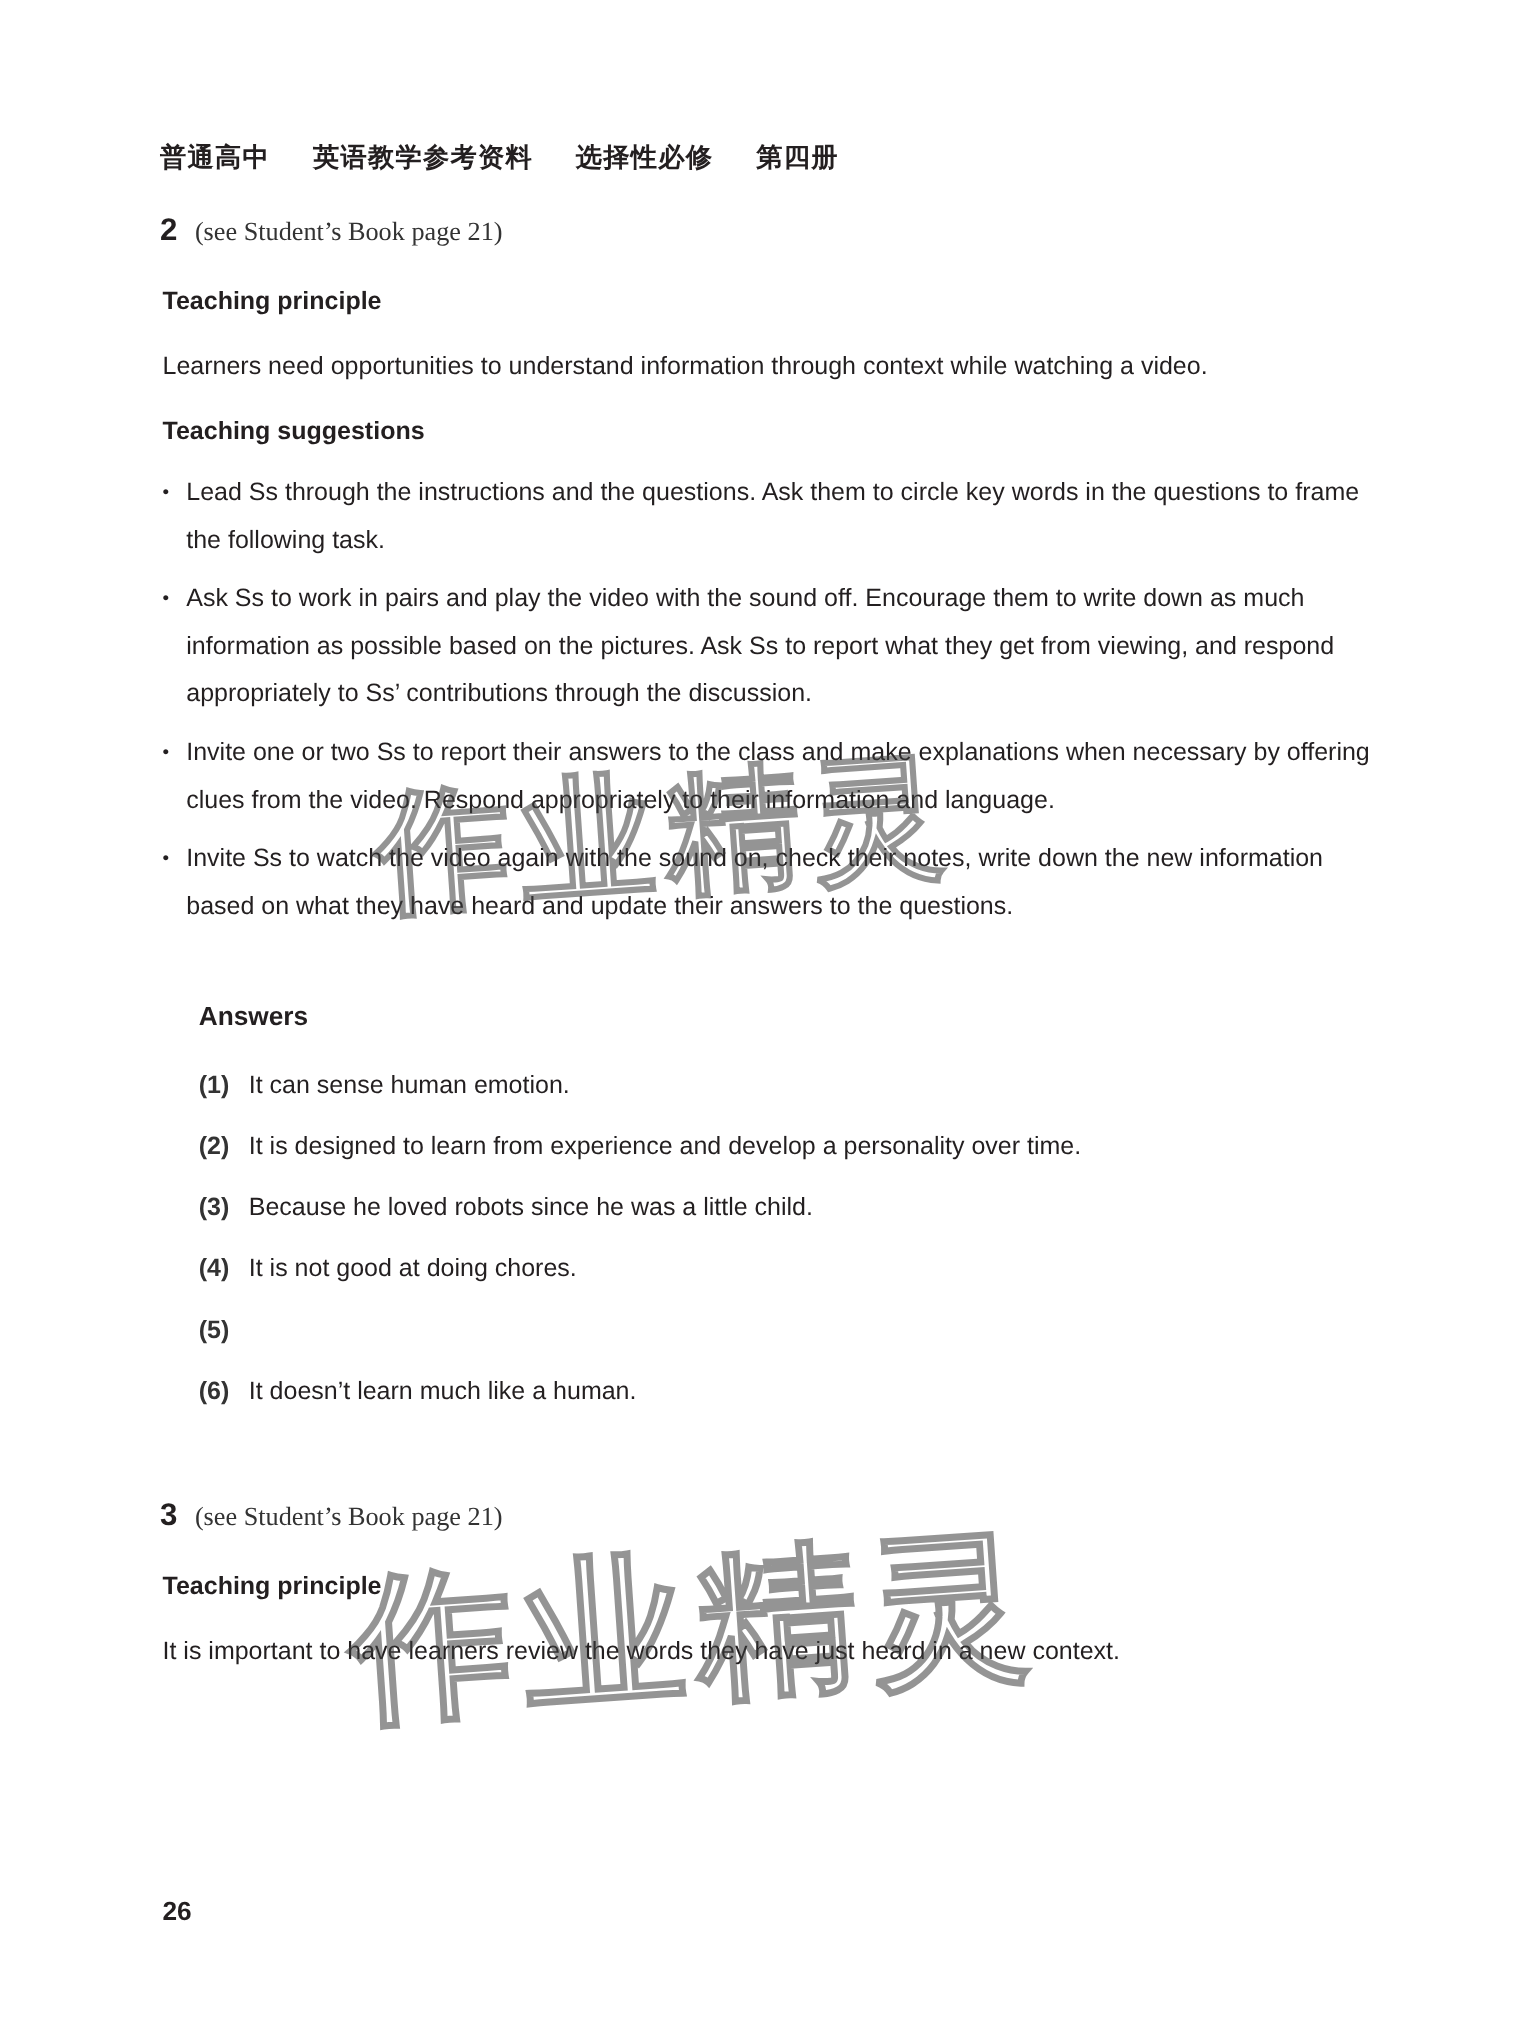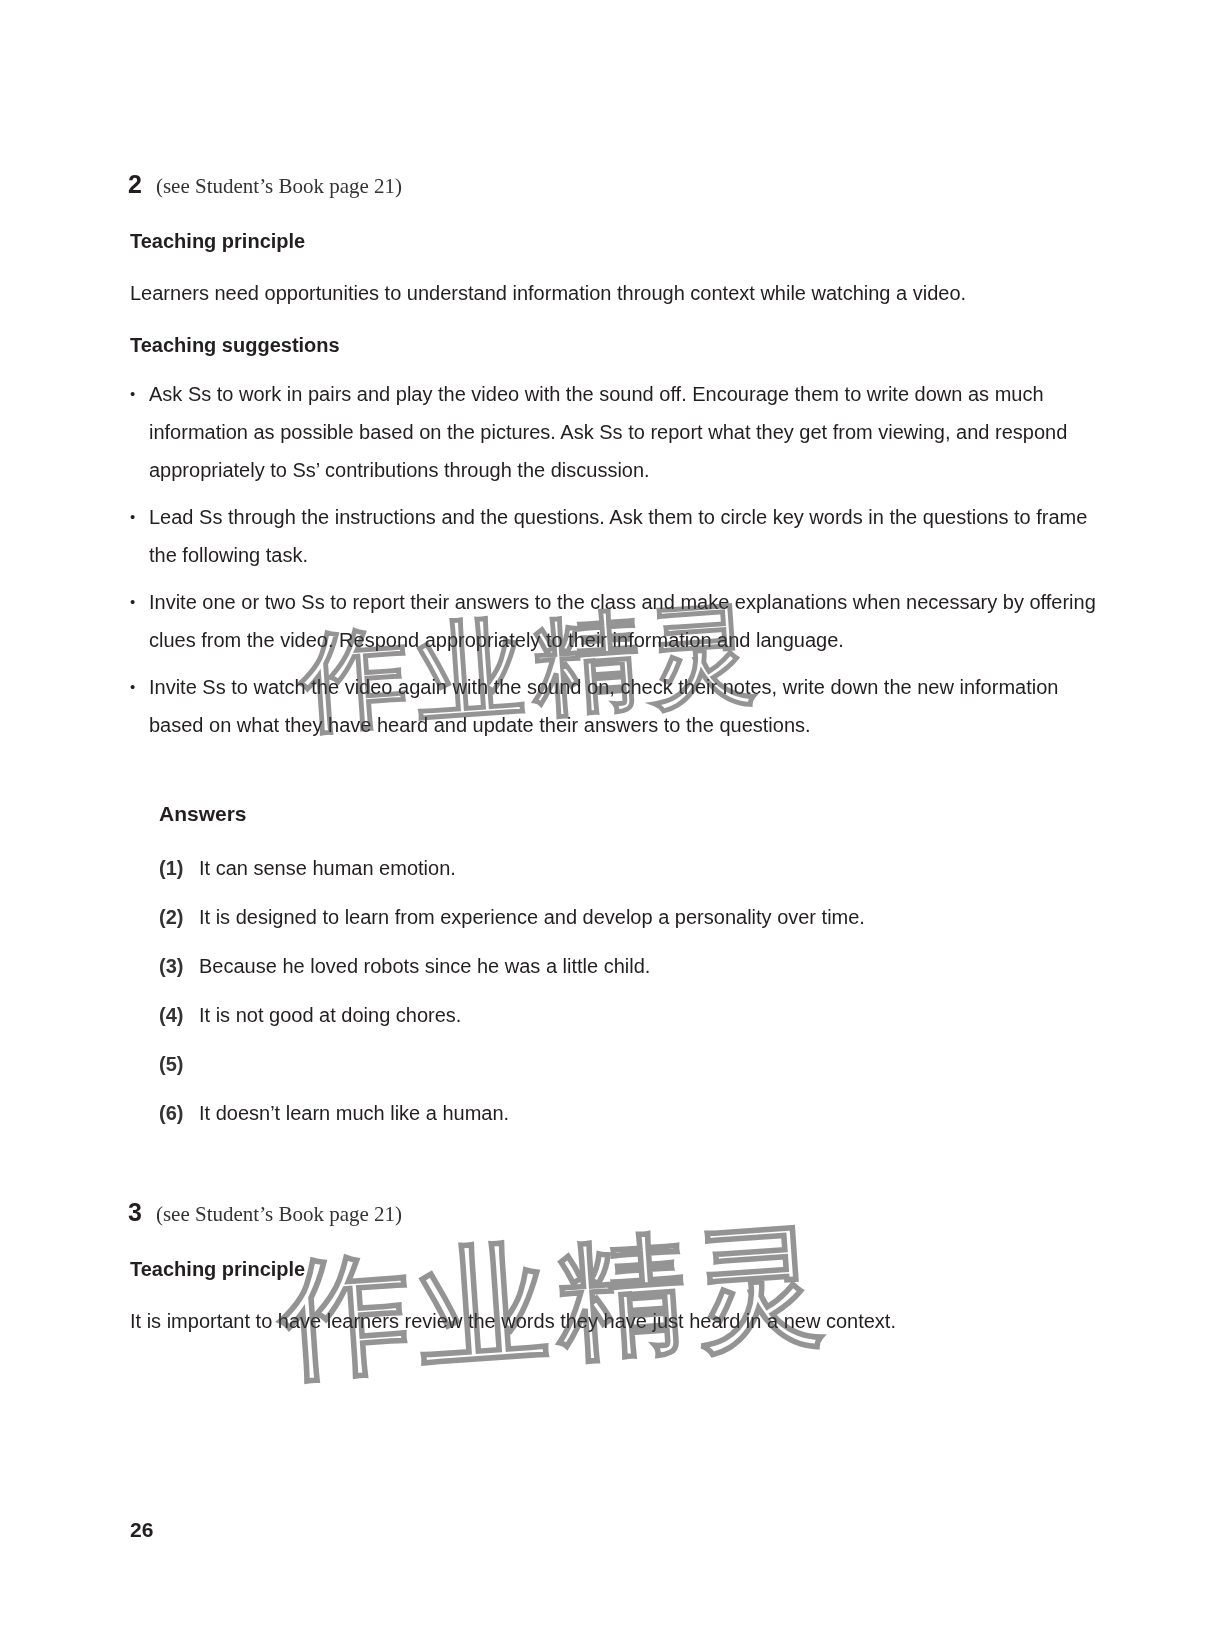--- a/index.html
+++ b/index.html
@@ -32,34 +32,40 @@
     position: absolute; font-family: "DejaVu Sans", sans-serif; font-weight: bold;
     color: transparent; -webkit-text-stroke: 1.5px rgba(60,60,60,0.55);
     letter-spacing: 8px; transform: rotate(-4deg); pointer-events: none;
   }
 </style>
 </head>
 <body>
 
 <div class="page">
 
+  <div class="running-head">
+    <span>普通高中</span>
+    <span>英语教学参考资料</span>
+    <span>选择性必修</span>
+    <span>第四册</span>
+  </div>
 
   <div class="section-head" style="top:170px;">
     <span class="section-num">2</span>
     <span class="section-ref">(see Student’s Book page 21)</span>
   </div>
 
   <div class="subhead" style="top:230px;">Teaching principle</div>
   <div class="para" style="top:274px;">Learners need opportunities to understand information through context while watching a video.</div>
 
   <div class="subhead" style="top:334px;text-align:right;">Teaching suggestions</div>
 
   <ul class="bullets" style="top:375px;">
+    <li>Lead Ss through the instructions and the questions. Ask them to circle key words in the questions to frame the following task.</li>
     <li>Ask Ss to work in pairs and play the video with the sound off. Encourage them to write down as much information as possible based on the pictures. Ask Ss to report what they get from viewing, and respond appropriately to Ss’ contributions through the discussion.</li>
-    <li>Lead Ss through the instructions and the questions. Ask them to circle key words in the questions to frame the following task.</li>
     <li>Invite one or two Ss to report their answers to the class and make explanations when necessary by offering clues from the video. Respond appropriately to their information and language.</li>
     <li>Invite Ss to watch the video again with the sound on, check their notes, write down the new information based on what they have heard and update their answers to the questions.</li>
   </ul>
 
   <div class="answers-title">Answers</div>
   <ul class="answers">
     <li>
         <span class="num">(1)</span>
         <span>It can sense human emotion.</span>
       </li>

